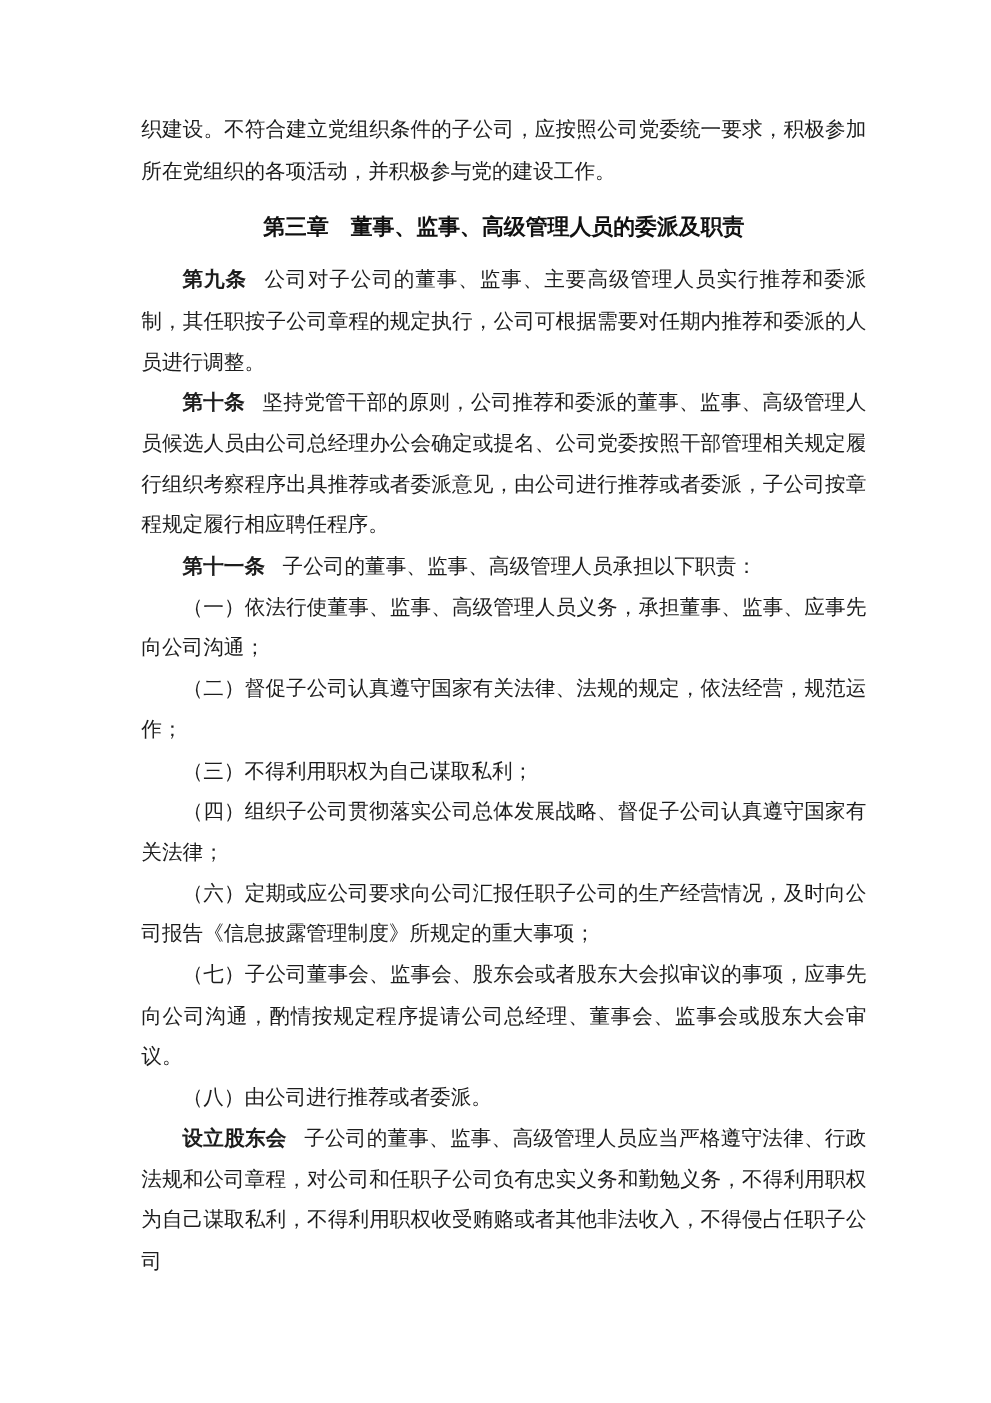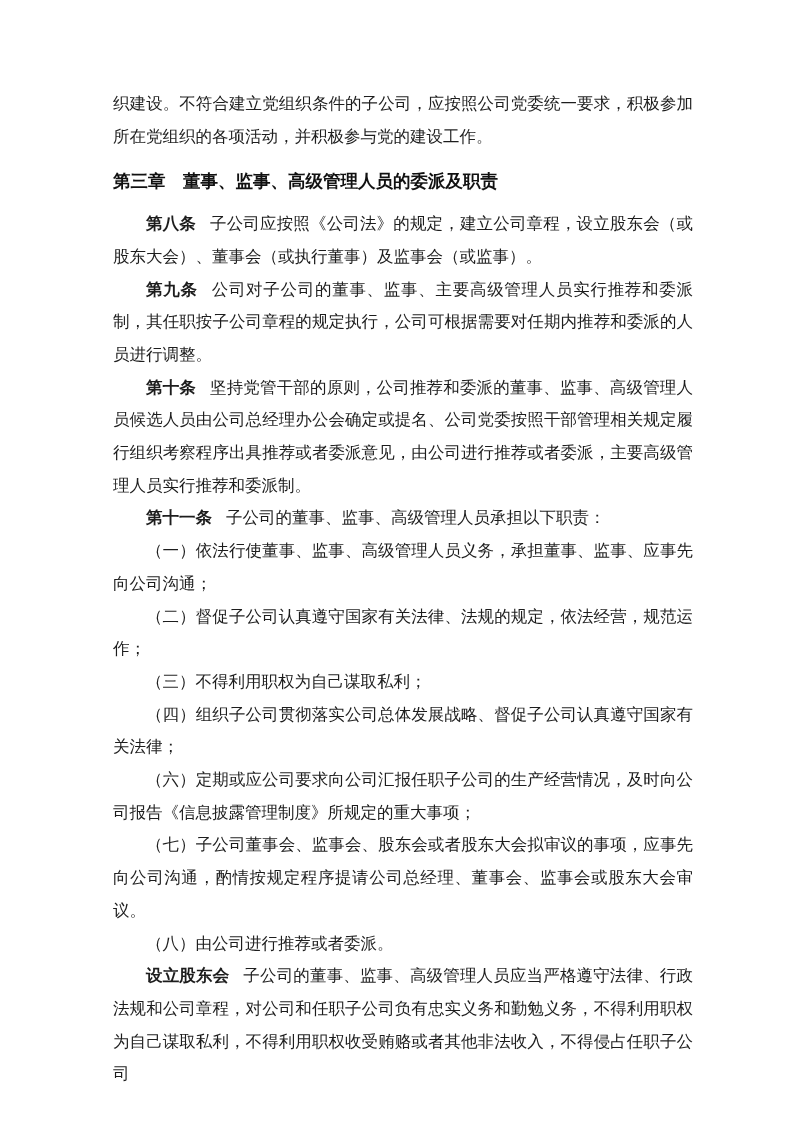--- a/index.html
+++ b/index.html
@@ -34,42 +34,40 @@
   }
   .article-label {
     font-weight: bold;
     margin-right: 0.85em;
   }
   .chapter-heading {
     margin: 12px 0 10px 0;
     font-size: 17.5px;
     line-height: 32.7px;
     font-weight: bold;
+    text-align: center;
     color: #111111;
   }
 </style>
 </head>
 <body>
 
 <div class="page">
 
   <p class="para">织建设。不符合建立党组织条件的子公司，应按照公司党委统一要求，积极参加所在党组织的各项活动，并积极参与党的建设工作。</p>
 
   <h2 class="chapter-heading">第三章　董事、监事、高级管理人员的委派及职责</h2>
 
-  <p class="para indent">
-    <span class="article-label">第八条</span><span>子公司应按照《公司法》的规定，建立公司章程，设立股东会（或股东大会）、董事会（或执行董事）及监事会（或监事）。</span>
-  </p>
 
   <p class="para indent">
     <span class="article-label">第九条</span><span>公司对子公司的董事、监事、主要高级管理人员实行推荐和委派制，其任职按子公司章程的规定执行，公司可根据需要对任期内推荐和委派的人员进行调整。</span>
   </p>
 
   <p class="para indent">
-    <span class="article-label">第十条</span><span>坚持党管干部的原则，公司推荐和委派的董事、监事、高级管理人员候选人员由公司总经理办公会确定或提名、公司党委按照干部管理相关规定履行组织考察程序出具推荐或者委派意见，由公司进行推荐或者委派，主要高级管理人员实行推荐和委派制。</span>
+    <span class="article-label">第十条</span><span>坚持党管干部的原则，公司推荐和委派的董事、监事、高级管理人员候选人员由公司总经理办公会确定或提名、公司党委按照干部管理相关规定履行组织考察程序出具推荐或者委派意见，由公司进行推荐或者委派，子公司按章程规定履行相应聘任程序。</span>
   </p>
 
   <p class="para indent">
     <span class="article-label">第十一条</span><span>子公司的董事、监事、高级管理人员承担以下职责：</span>
   </p>
 
   <p class="para indent">（一）依法行使董事、监事、高级管理人员义务，承担董事、监事、应事先向公司沟通；</p>
   <p class="para indent">（二）督促子公司认真遵守国家有关法律、法规的规定，依法经营，规范运作；</p>
   <p class="para indent">（三）不得利用职权为自己谋取私利；</p>
   <p class="para indent">（四）组织子公司贯彻落实公司总体发展战略、督促子公司认真遵守国家有关法律；</p>

